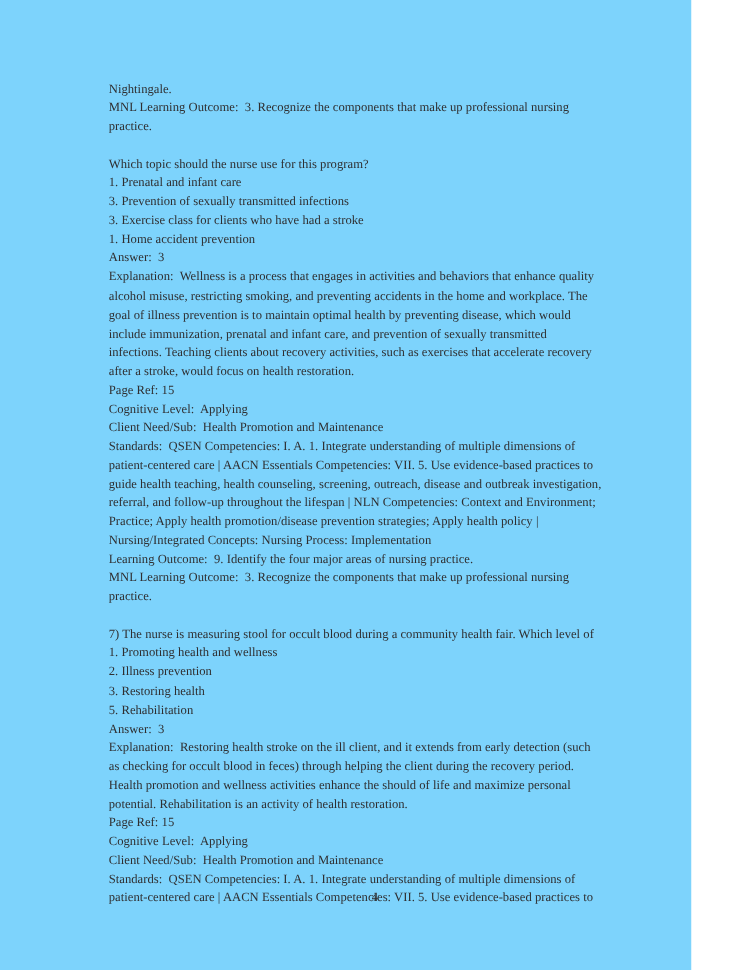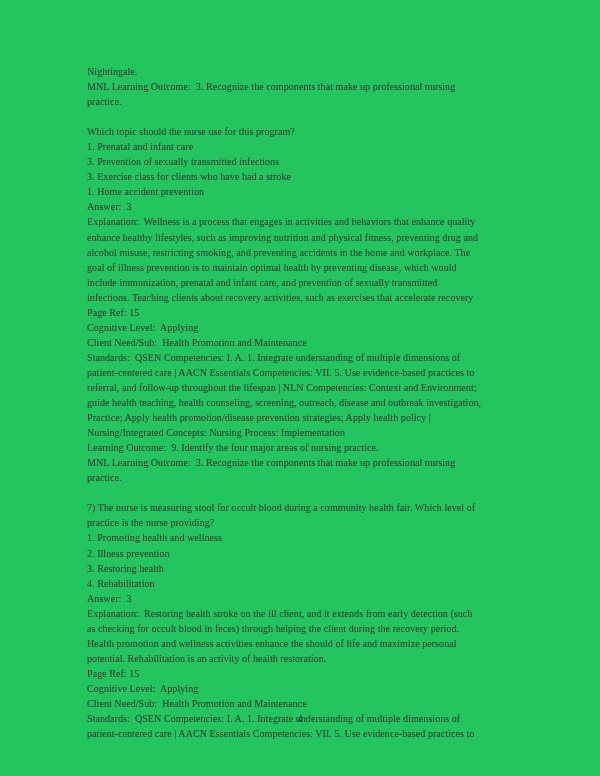--- a/index.html
+++ b/index.html
@@ -2,23 +2,23 @@
 <html><head>
 <meta charset="utf-8">
 <style>
   html, body {
     margin: 0;
     padding: 0;
     background: #ffffff;
   }
   .page {
     position: relative;
-    width: 600px;
+    width: 553px;
     height: 776px;
-    background: #22c55e;
+    background: #7dd3fc;
     overflow: hidden;
     font-family: "Liberation Serif", "DejaVu Serif", serif;
     color: #2e2e2e;
   }
   .content {
     position: absolute;
     left: 87px;
     top: 64px;
     width: 400px;
   }
@@ -64,48 +64,47 @@
     <div class="spacer"></div>
 
     <div class="block">
       <div class="line">Which topic should the nurse use for this program?</div>
       <div class="line">1. Prenatal and infant care</div>
       <div class="line">3. Prevention of sexually transmitted infections</div>
       <div class="line">3. Exercise class for clients who have had a stroke</div>
       <div class="line">1. Home accident prevention</div>
       <div class="line">Answer:  3</div>
       <div class="line">Explanation:  Wellness is a process that engages in activities and behaviors that enhance quality</div>
-      <div class="line">enhance healthy lifestyles, such as improving nutrition and physical fitness, preventing drug and</div>
       <div class="line">alcohol misuse, restricting smoking, and preventing accidents in the home and workplace. The</div>
       <div class="line">goal of illness prevention is to maintain optimal health by preventing disease, which would</div>
       <div class="line">include immunization, prenatal and infant care, and prevention of sexually transmitted</div>
       <div class="line">infections. Teaching clients about recovery activities, such as exercises that accelerate recovery</div>
+      <div class="line">after a stroke, would focus on health restoration.</div>
       <div class="line">Page Ref: 15</div>
       <div class="line">Cognitive Level:  Applying</div>
       <div class="line">Client Need/Sub:  Health Promotion and Maintenance</div>
       <div class="line">Standards:  QSEN Competencies: I. A. 1. Integrate understanding of multiple dimensions of</div>
       <div class="line">patient-centered care | AACN Essentials Competencies: VII. 5. Use evidence-based practices to</div>
+      <div class="line">guide health teaching, health counseling, screening, outreach, disease and outbreak investigation,</div>
       <div class="line">referral, and follow-up throughout the lifespan | NLN Competencies: Context and Environment;</div>
-      <div class="line">guide health teaching, health counseling, screening, outreach, disease and outbreak investigation,</div>
       <div class="line">Practice; Apply health promotion/disease prevention strategies; Apply health policy |</div>
       <div class="line">Nursing/Integrated Concepts: Nursing Process: Implementation</div>
       <div class="line">Learning Outcome:  9. Identify the four major areas of nursing practice.</div>
       <div class="line">MNL Learning Outcome:  3. Recognize the components that make up professional nursing</div>
       <div class="line">practice.</div>
     </div>
 
     <div class="spacer"></div>
 
     <div class="block">
       <div class="line">7) The nurse is measuring stool for occult blood during a community health fair. Which level of</div>
-      <div class="line">practice is the nurse providing?</div>
       <div class="line">1. Promoting health and wellness</div>
       <div class="line">2. Illness prevention</div>
       <div class="line">3. Restoring health</div>
-      <div class="line">4. Rehabilitation</div>
+      <div class="line">5. Rehabilitation</div>
       <div class="line">Answer:  3</div>
       <div class="line">Explanation:  Restoring health stroke on the ill client, and it extends from early detection (such</div>
       <div class="line">as checking for occult blood in feces) through helping the client during the recovery period.</div>
       <div class="line">Health promotion and wellness activities enhance the should of life and maximize personal</div>
       <div class="line">potential. Rehabilitation is an activity of health restoration.</div>
       <div class="line">Page Ref: 15</div>
       <div class="line">Cognitive Level:  Applying</div>
       <div class="line">Client Need/Sub:  Health Promotion and Maintenance</div>
       <div class="line">Standards:  QSEN Competencies: I. A. 1. Integrate understanding of multiple dimensions of</div>
       <div class="line">patient-centered care | AACN Essentials Competencies: VII. 5. Use evidence-based practices to</div>

